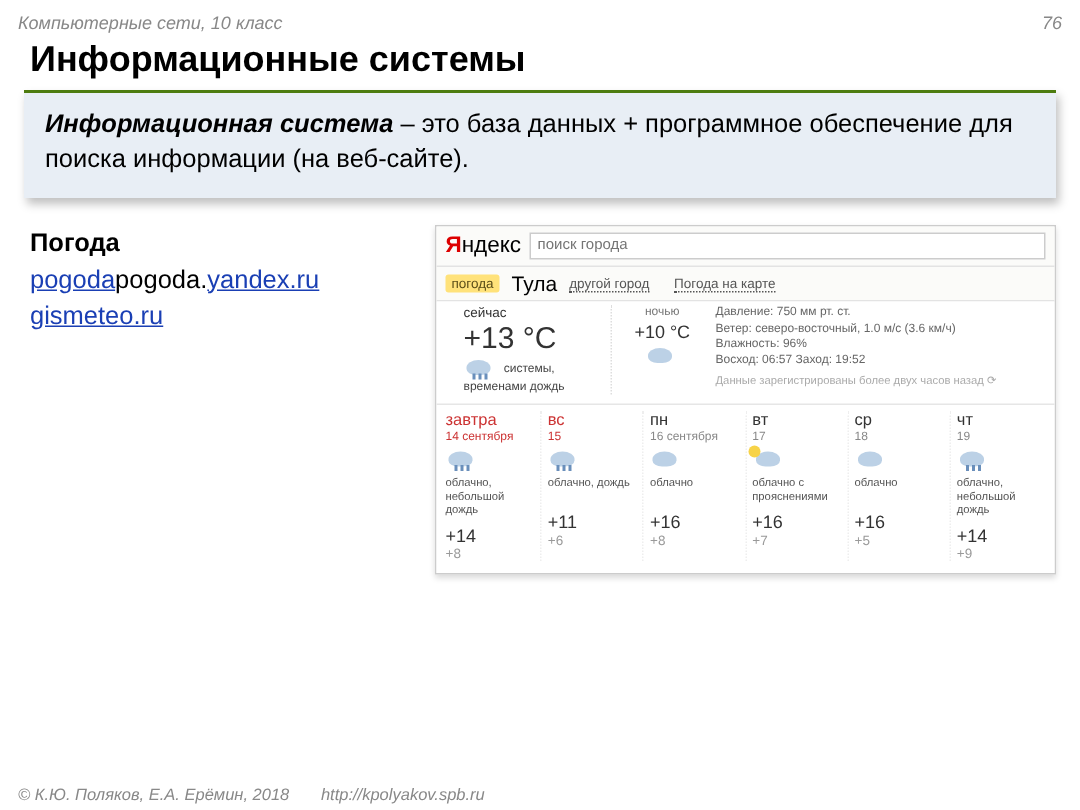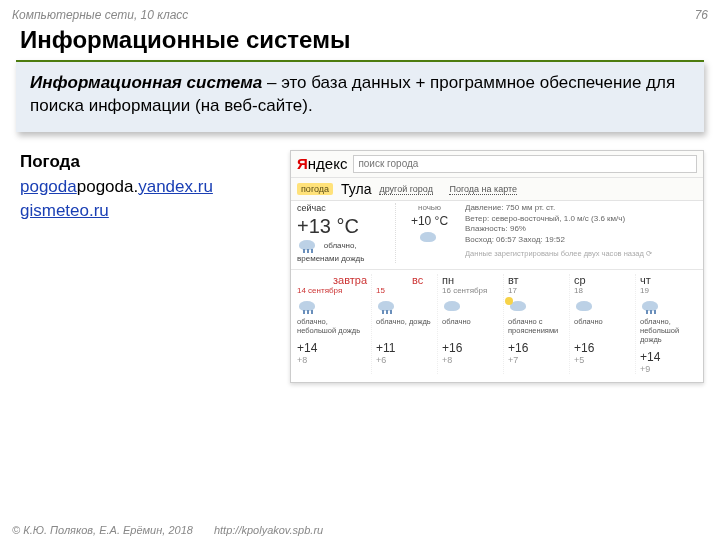--- a/index.html
+++ b/index.html
@@ -90,21 +90,21 @@
     gap: 8px;
     background: #fbfbf9;
   }
   .w-sub .badge { background:#ffe27a; color:#5a4d18; padding:1px 4px; font-size:9px; border-radius:2px;}
   .w-sub .city { font-size: 14px; color:#000; }
   .w-sub .links { font-size: 9px; color:#555;text-align:right; }
   .w-sub .links span{ border-bottom: 1px dotted #555; margin-right:14px; }
   .now-block {
     display:flex;
     border-bottom:1px solid #e6e6e6;
-    padding: 2px 6px 6px 6px;
+    padding: 2px 6px 6px 18px;
     background:#fff;
   }
   .now-left { width: 98px; }
   .now-left .now-label{ font-size:9px; color:#333; margin-bottom:2px;}
   .now-left .temp{ font-size:20px; color:#333; }
   .now-left .desc{ font-size:8px; color:#444; margin-top:2px;}
   .icon-cloud {
     display:inline-block; width:22px; height:14px; position:relative; vertical-align:middle; margin-right:2px;
   }
   .icon-cloud::before{
@@ -134,21 +134,21 @@
     padding:4px 2px 8px 2px;
     background:#fff;
   }
   .fc-col{
     flex:1; padding:0 4px; border-left:1px dotted #eee;
     text-align:left;
     font-size:8px;
   }
   .fc-col:first-child{ border-left:none;}
   .fc-day{ font-size:11px; color:#333;}
-  .fc-day.red{ color:#c33;margin-left:36px; }
+  .fc-day.red{ color:#c33; }
   .fc-date{ font-size:8px; color:#888; margin-bottom:4px;}
   .fc-date.red{ color:#c33;}
   .fc-desc{ font-size:7.5px; color:#555; margin:4px 0 6px 0; min-height:18px;}
   .fc-hi{ font-size:12px; color:#333;}
   .fc-lo{ font-size:9px; color:#999;}
   .footer{
     position:absolute;
     left:0; right:0; bottom:4px;
     font-size:11px;
     color:#888;
@@ -197,21 +197,21 @@
         <span>Погода на карте</span>
       </span>
     </div>
 
     <div class="now-block">
       <div class="now-left">
         <div class="now-label">сейчас</div>
         <div class="temp">+13 °C</div>
         <div>
           <span class="icon-cloud rain"></span>
-          <span class="desc">облачно, временами дождь</span>
+          <span class="desc">системы, временами дождь</span>
         </div>
       </div>
       <div class="night-col">
         <div class="nlabel">ночью</div>
         <div class="ntemp">+10 °C</div>
         <span class="icon-cloud"></span>
       </div>
       <div class="meta-col">
         <div>Давление: 750 мм рт. ст.</div>
         <div>Ветер: северо-восточный, 1.0 м/с (3.6 км/ч)</div>

